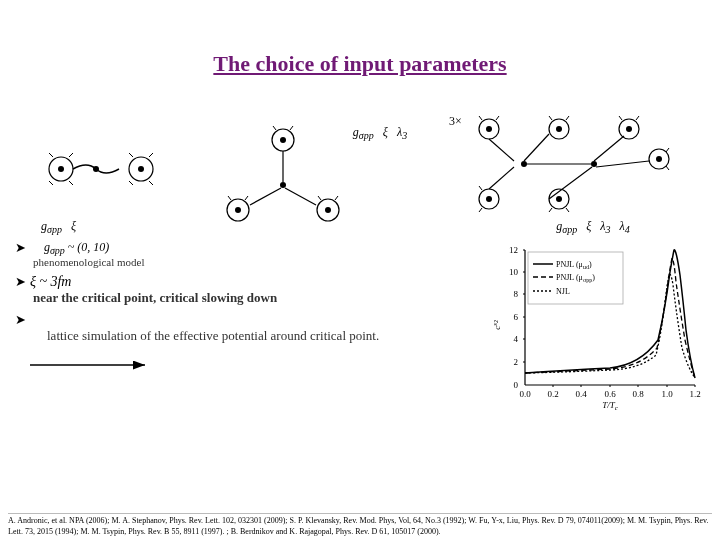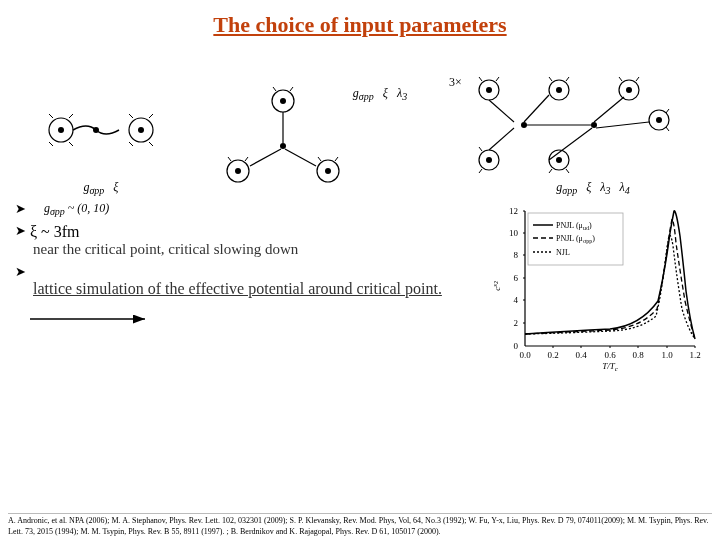--- a/index.html
+++ b/index.html
@@ -12,31 +12,32 @@
       position: relative;
     }
 
     #page-title {
       text-align: center;
       font-size: 22px;
       font-weight: bold;
       text-decoration: underline;
       padding-top: 12px;
       padding-bottom: 8px;
-      color: #c2410c;
+      color: #701a75;
+      margin-top: 39px;
     }
   </style>
 </head>
 <body>
 
 <div id="page-title">The choice of input parameters</div>
 
 <div style="display:flex; flex-direction:row; align-items:flex-end; justify-content:space-around; padding: 0 15px; height:150px;">
 
-  <div style="display:flex;flex-direction:column;align-items:center;font-family:Liberation Serif, serif;">
+  <div style="display:flex;flex-direction:column;font-family:Liberation Serif, serif;">
     <svg width="120" height="100">
 
       <circle cx="20" cy="50" r="12" fill="none" stroke="#000" stroke-width="1.2"></circle>
       <circle cx="20" cy="50" r="3" fill="#000"></circle>
 
       <circle cx="100" cy="50" r="12" fill="none" stroke="#000" stroke-width="1.2"></circle>
       <circle cx="100" cy="50" r="3" fill="#000"></circle>
 
       <path d="M32 50 Q46 42 55 50 Q64 58 78 50" stroke="#000" stroke-width="1.5" fill="none"></path>
 
@@ -139,37 +140,38 @@
 <div style="display:flex; flex-direction:row; padding: 5px 15px 0 15px; position:relative;">
 
   <div style="flex:1; padding-right:15px;">
 
     
     <div style="display:flex;flex-direction:column;margin-bottom:6px;">
       <div style="display:flex;flex-direction:row;align-items:flex-start;">
         <span style="font-size:13px;margin-right:4px;">➤</span>
         <span style="font-size:12px;font-style:italic;margin-left:14px;"><i>g</i><sub>σpp</sub> ~ (0, 10)</span>
       </div>
+      <div style="font-size:11px;margin-left:18px;color:#333;">phenomenological model</div>
     </div>
 
     
     <div style="display:flex;flex-direction:column;margin-bottom:6px;">
       <div style="display:flex;flex-direction:row;align-items:flex-start;">
         <span style="font-size:13px;margin-right:4px;">➤</span>
-        <span style="font-size:16px;">ξ ~ 3fm</span>
+        <span style="font-size:14px;font-style:italic;">ξ ~ 3fm</span>
       </div>
-      <div style="font-size:15px;margin-left:18px;color:#333;">near the critical point, critical slowing down</div>
+      <div style="font-size:13px;margin-left:18px;color:#333;font-weight:bold;">near the critical point, critical slowing down</div>
     </div>
 
     
     <div style="display:flex;flex-direction:column;margin-bottom:6px;">
       <div style="display:flex;flex-direction:row;align-items:flex-start;">
         <span style="font-size:13px;margin-right:4px;">➤</span>
       </div>
-      <div style="font-size:16px;margin-left:18px;color:#333;text-decoration:underline;">lattice simulation of the effective potential around critical point.</div>
+      <div style="font-size:13px;margin-left:32px;color:#333;">lattice simulation of the effective potential around critical point.</div>
     </div>
 
     
     <svg width="130" height="25" style="margin-left:10px; margin-top:2px;">
       <defs>
         <marker id="arrowhead" markerWidth="8" markerHeight="6" refX="8" refY="3" orient="auto">
           <polygon points="0 0, 8 3, 0 6" fill="#000"></polygon>
         </marker>
       </defs>
       <line x1="5" y1="13" x2="120" y2="13" stroke="#000" stroke-width="1.5" marker-end="url(#arrowhead)"></line>

